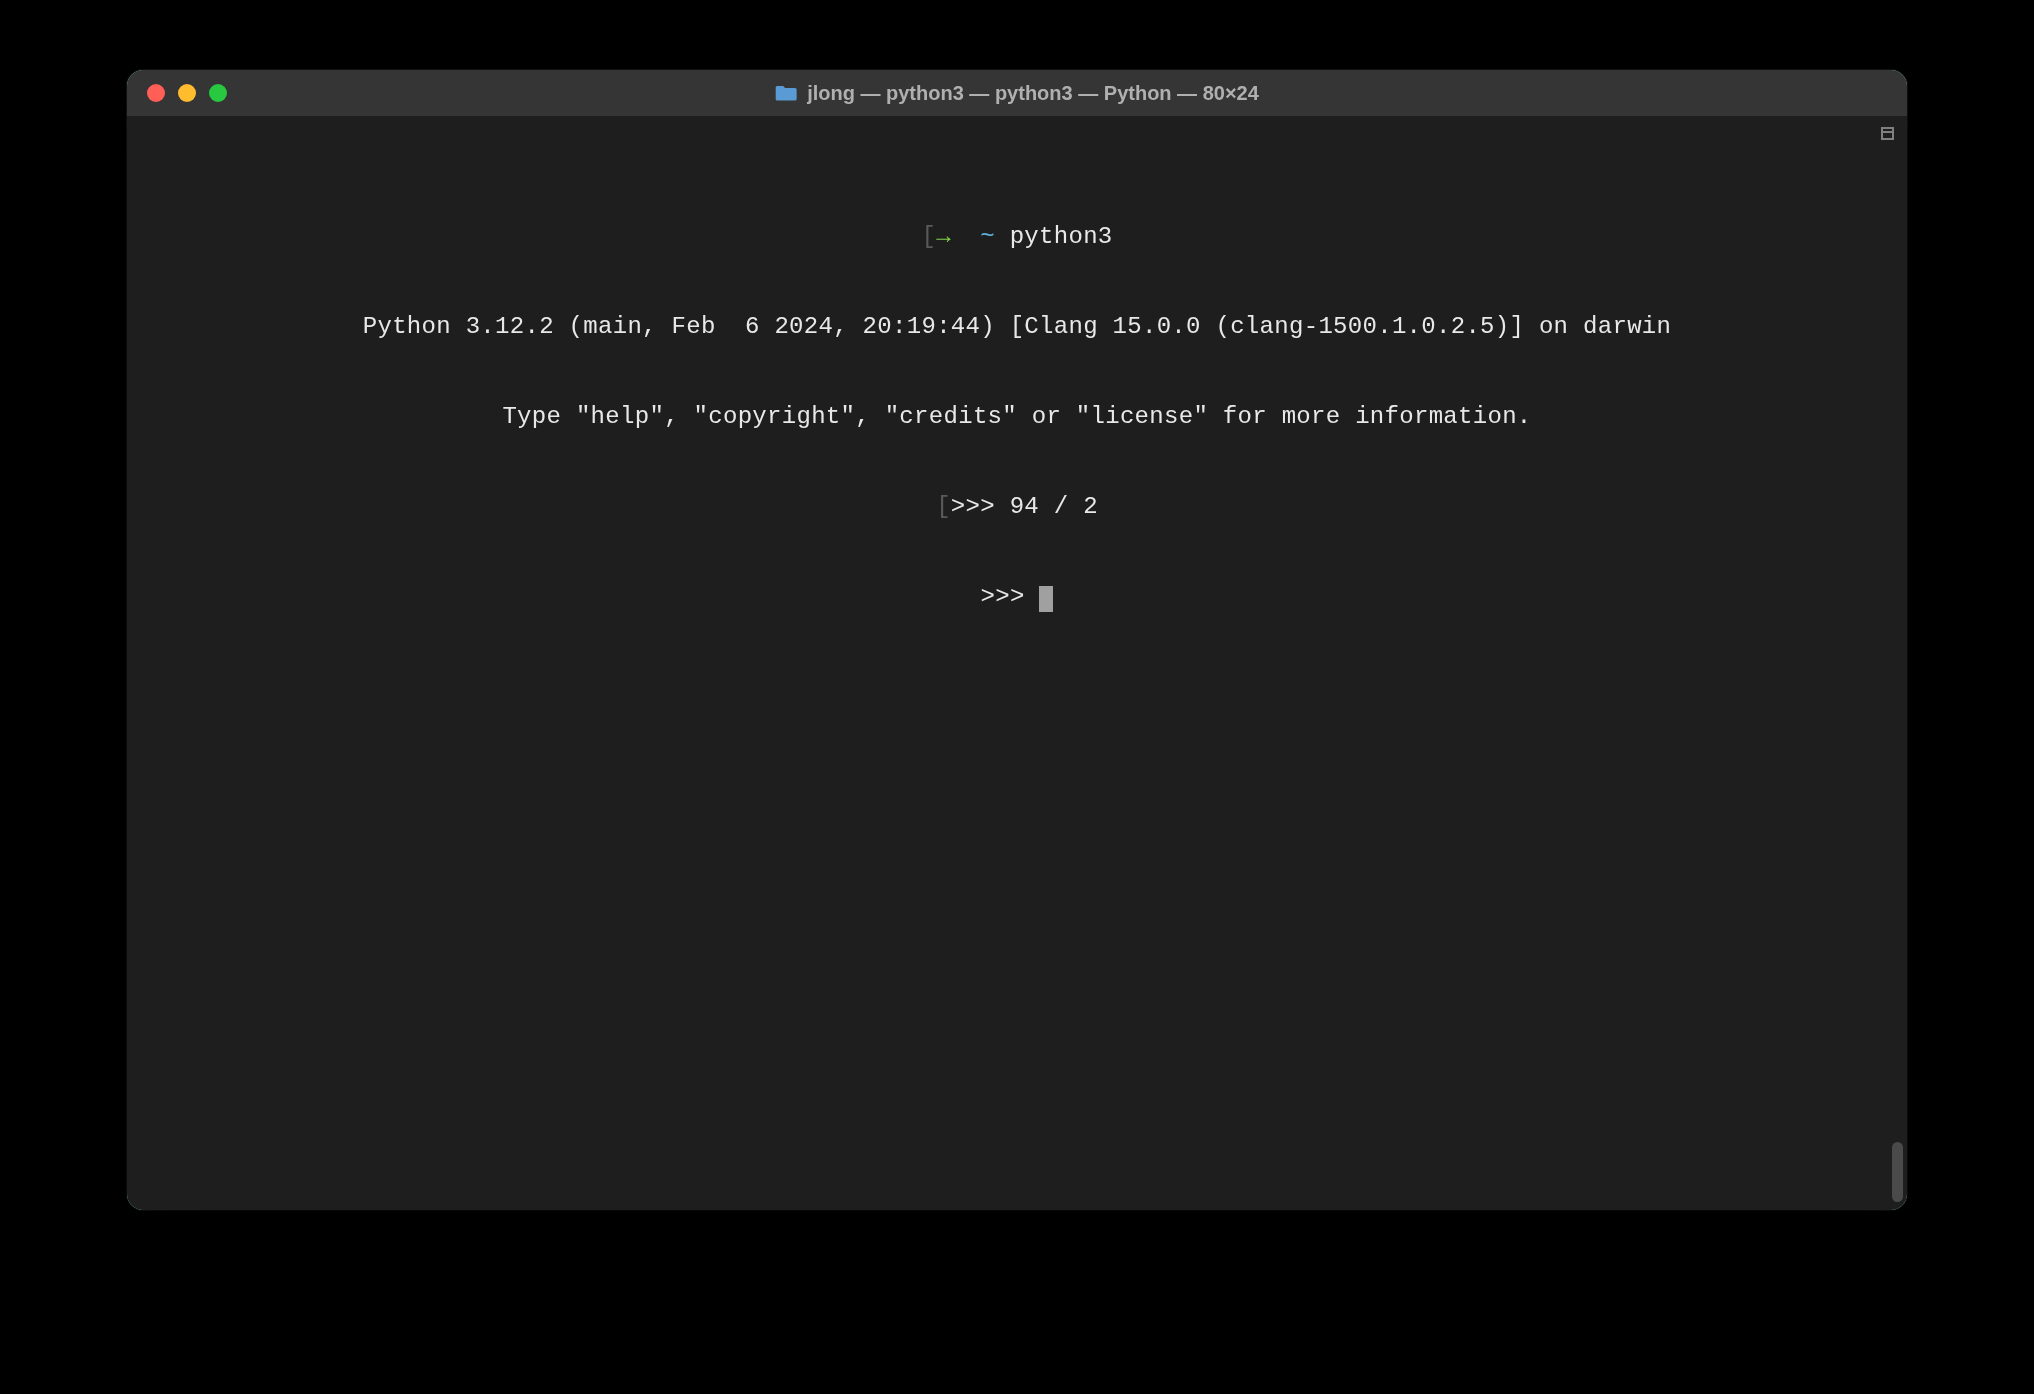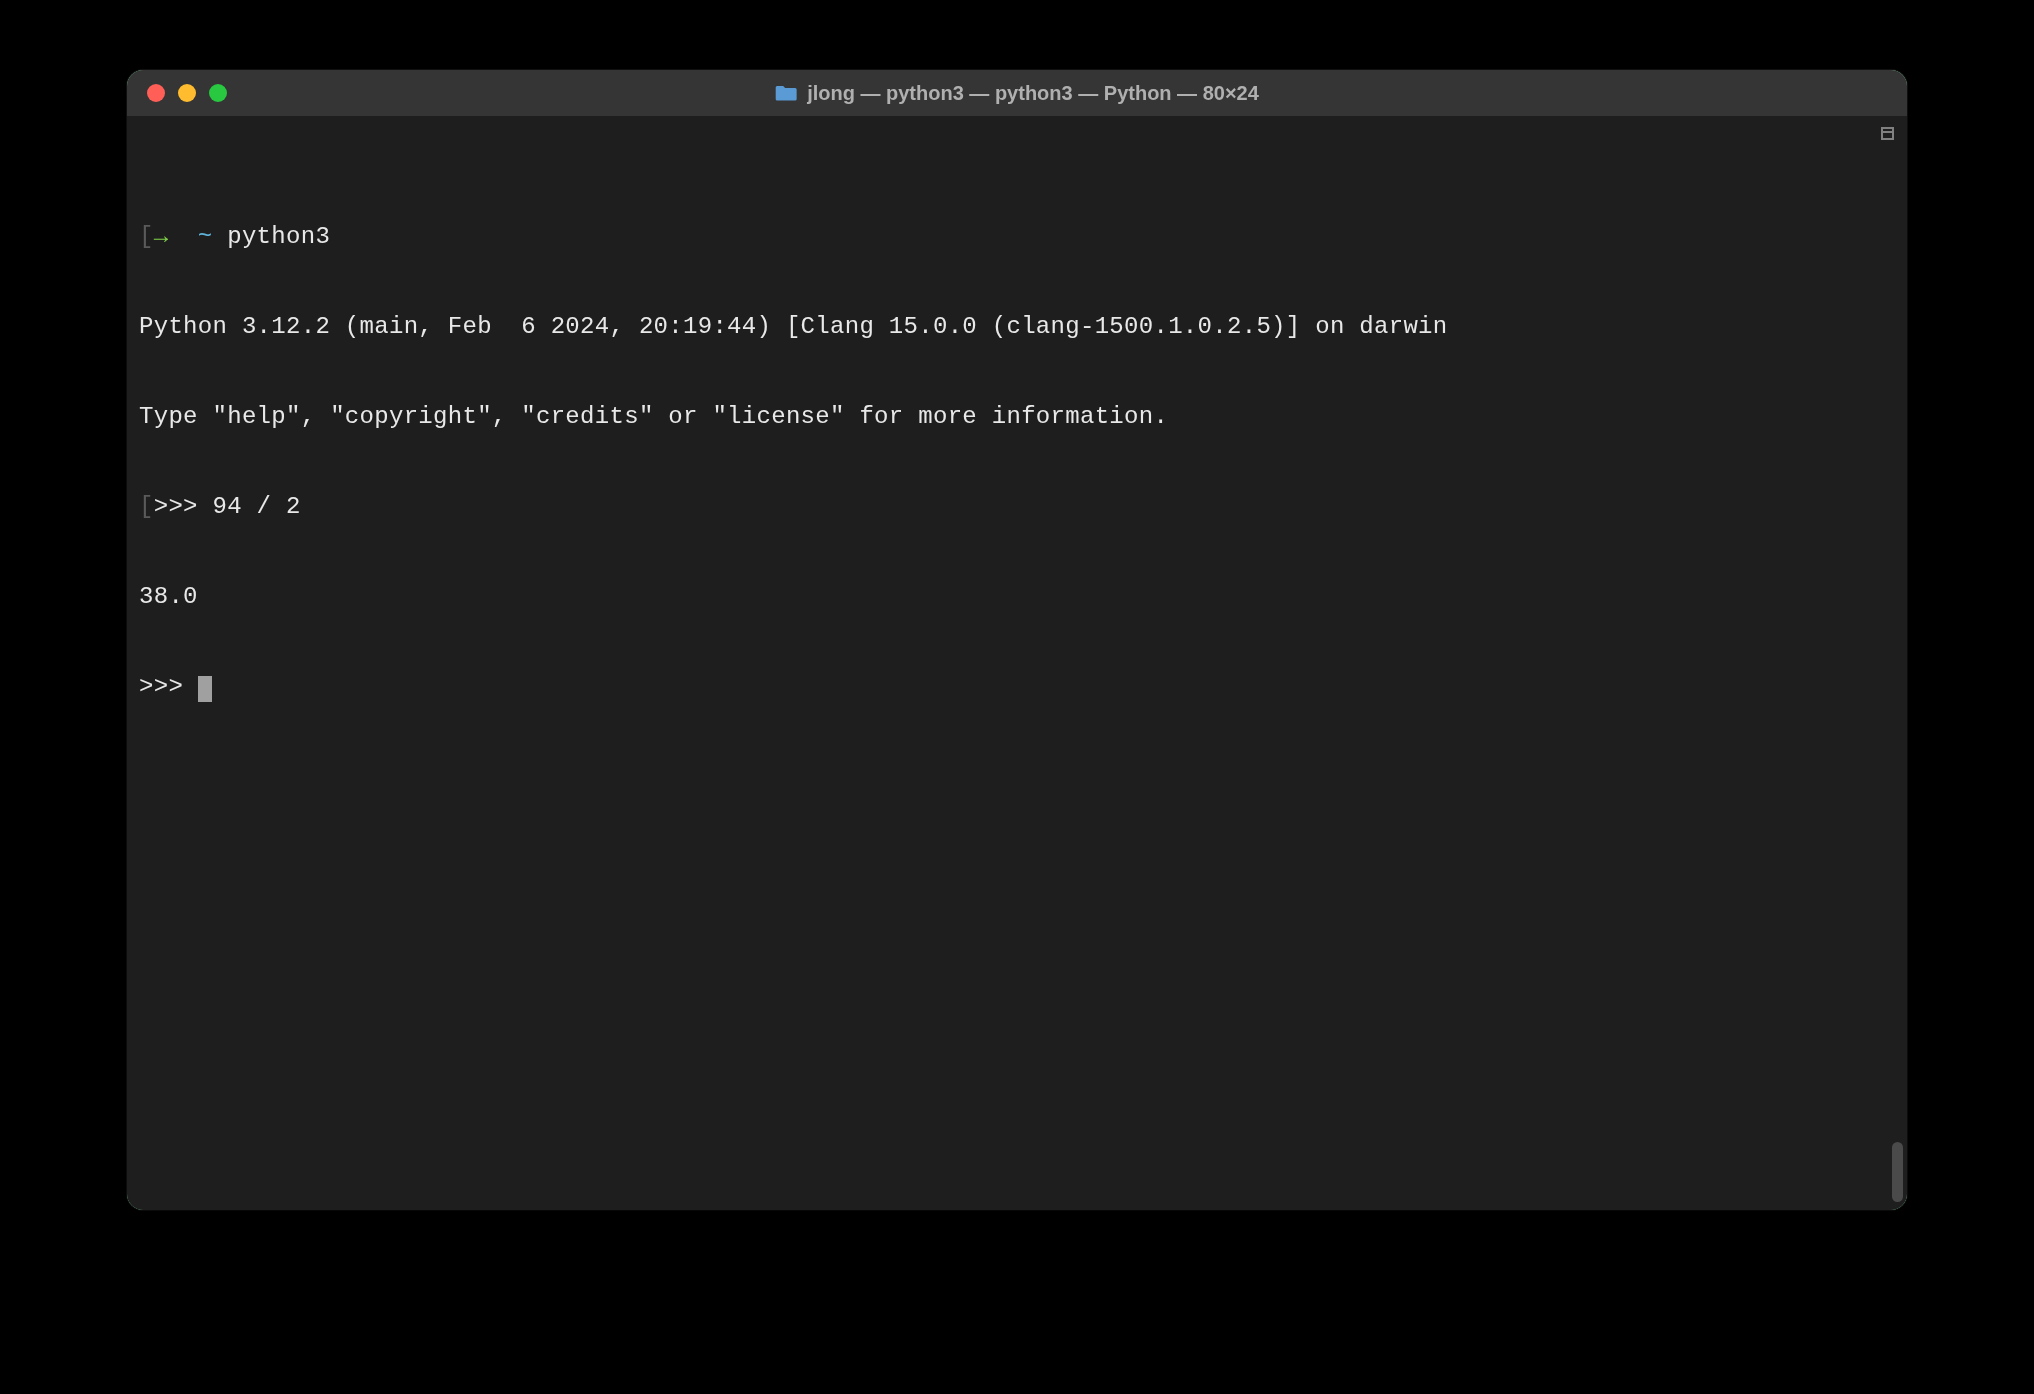--- a/index.html
+++ b/index.html
@@ -20,20 +20,21 @@
     .window {
       width: 1780px;
       height: 1140px;
       background: #86efac;
       border-radius: 16px;
       overflow: hidden;
       box-shadow: 0 30px 80px rgba(0,0,0,0.8), 0 0 0 1px rgba(255,255,255,0.08);
       display: flex;
       flex-direction: column;
       position: relative;
+      text-align: center;
     }
     .titlebar {
       height: 46px;
       background: #353535;
       display: flex;
       align-items: center;
       padding: 0 20px;
       position: relative;
       flex-shrink: 0;
     }
@@ -152,17 +153,16 @@
   </div>
 
   <div class="terminal-body">
     <div class="scroll-indicator-top">
       <div class="boxicon"></div>
     </div>
     <div class="line"><span class="bracket-dim">[</span><span class="prompt-arrow">→</span>  <span class="prompt-tilde">~</span> <span class="command">python3</span></div>
     <div class="line">Python 3.12.2 (main, Feb  6 2024, 20:19:44) [Clang 15.0.0 (clang-1500.1.0.2.5)] on darwin</div>
     <div class="line">Type "help", "copyright", "credits" or "license" for more information.</div>
     <div class="line"><span class="bracket-dim">[</span><span class="prompt-repl">&gt;&gt;&gt; </span><span>94 / 2</span></div>
-    <div class="line">38.0</div>
     <div class="line"><span class="prompt-repl">&gt;&gt;&gt; </span><span class="cursor"></span></div>
     <div class="scroll-track"></div>
   </div>
 </div>
 
 </body></html>

